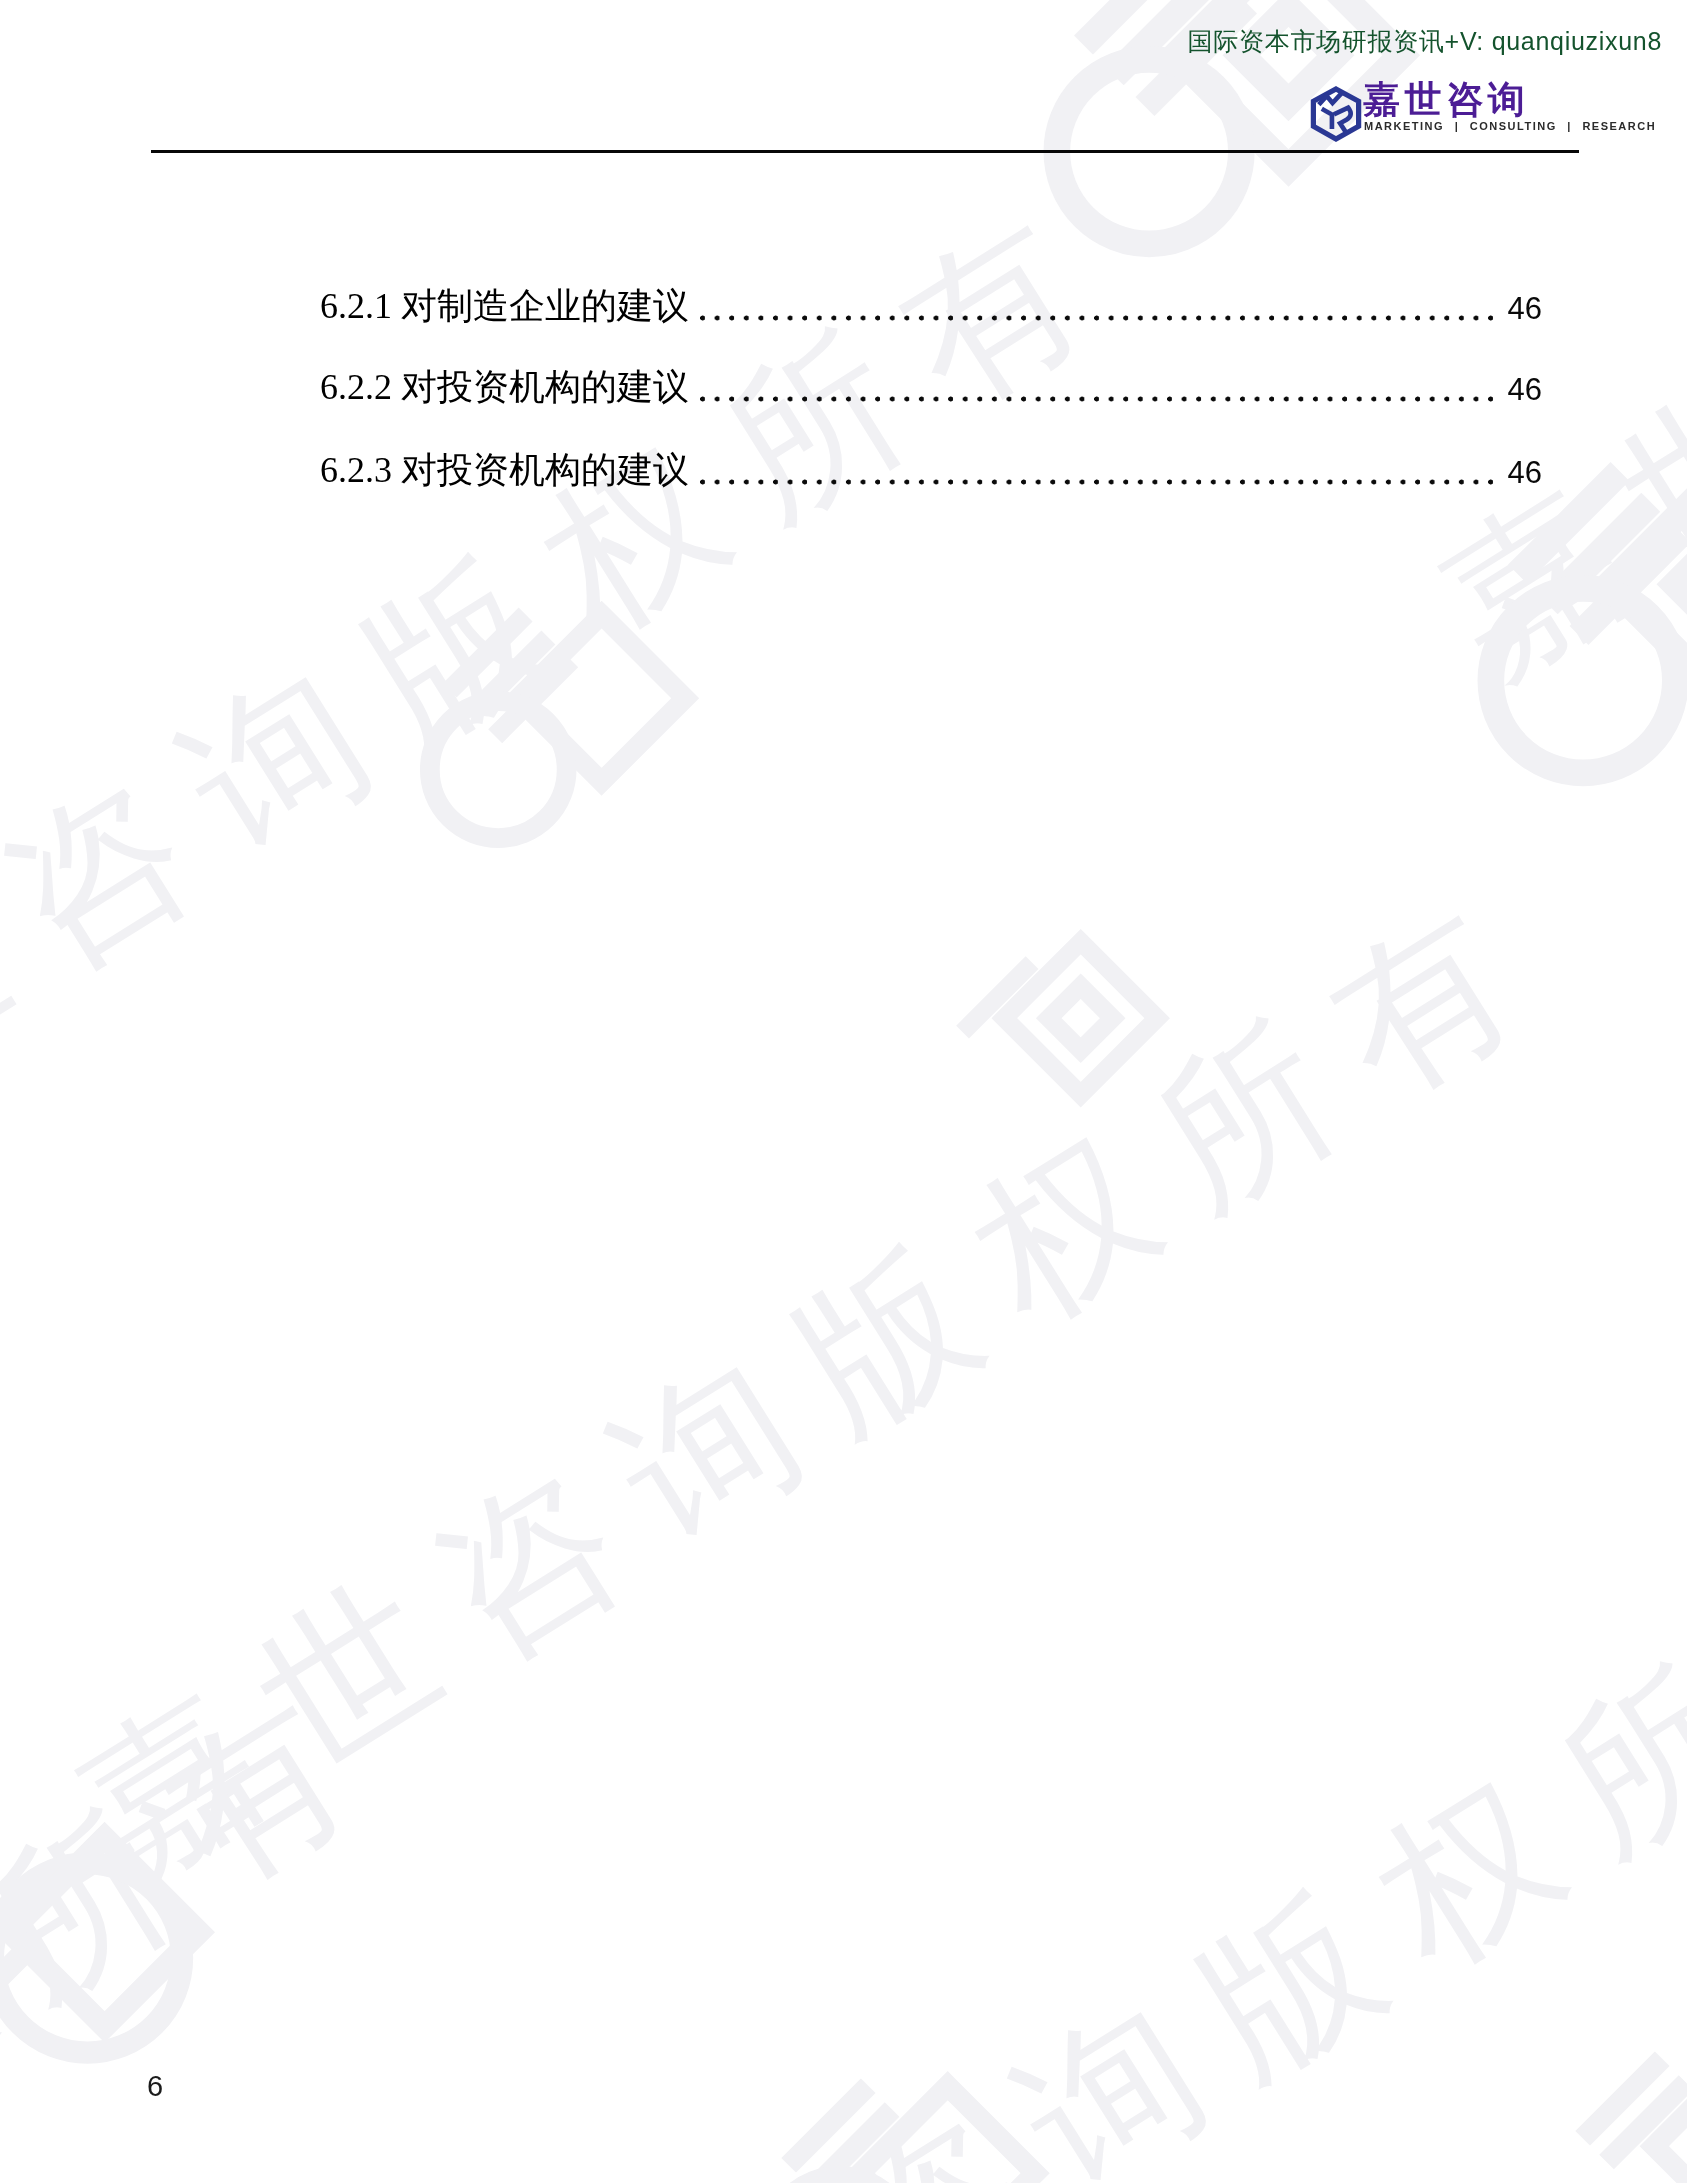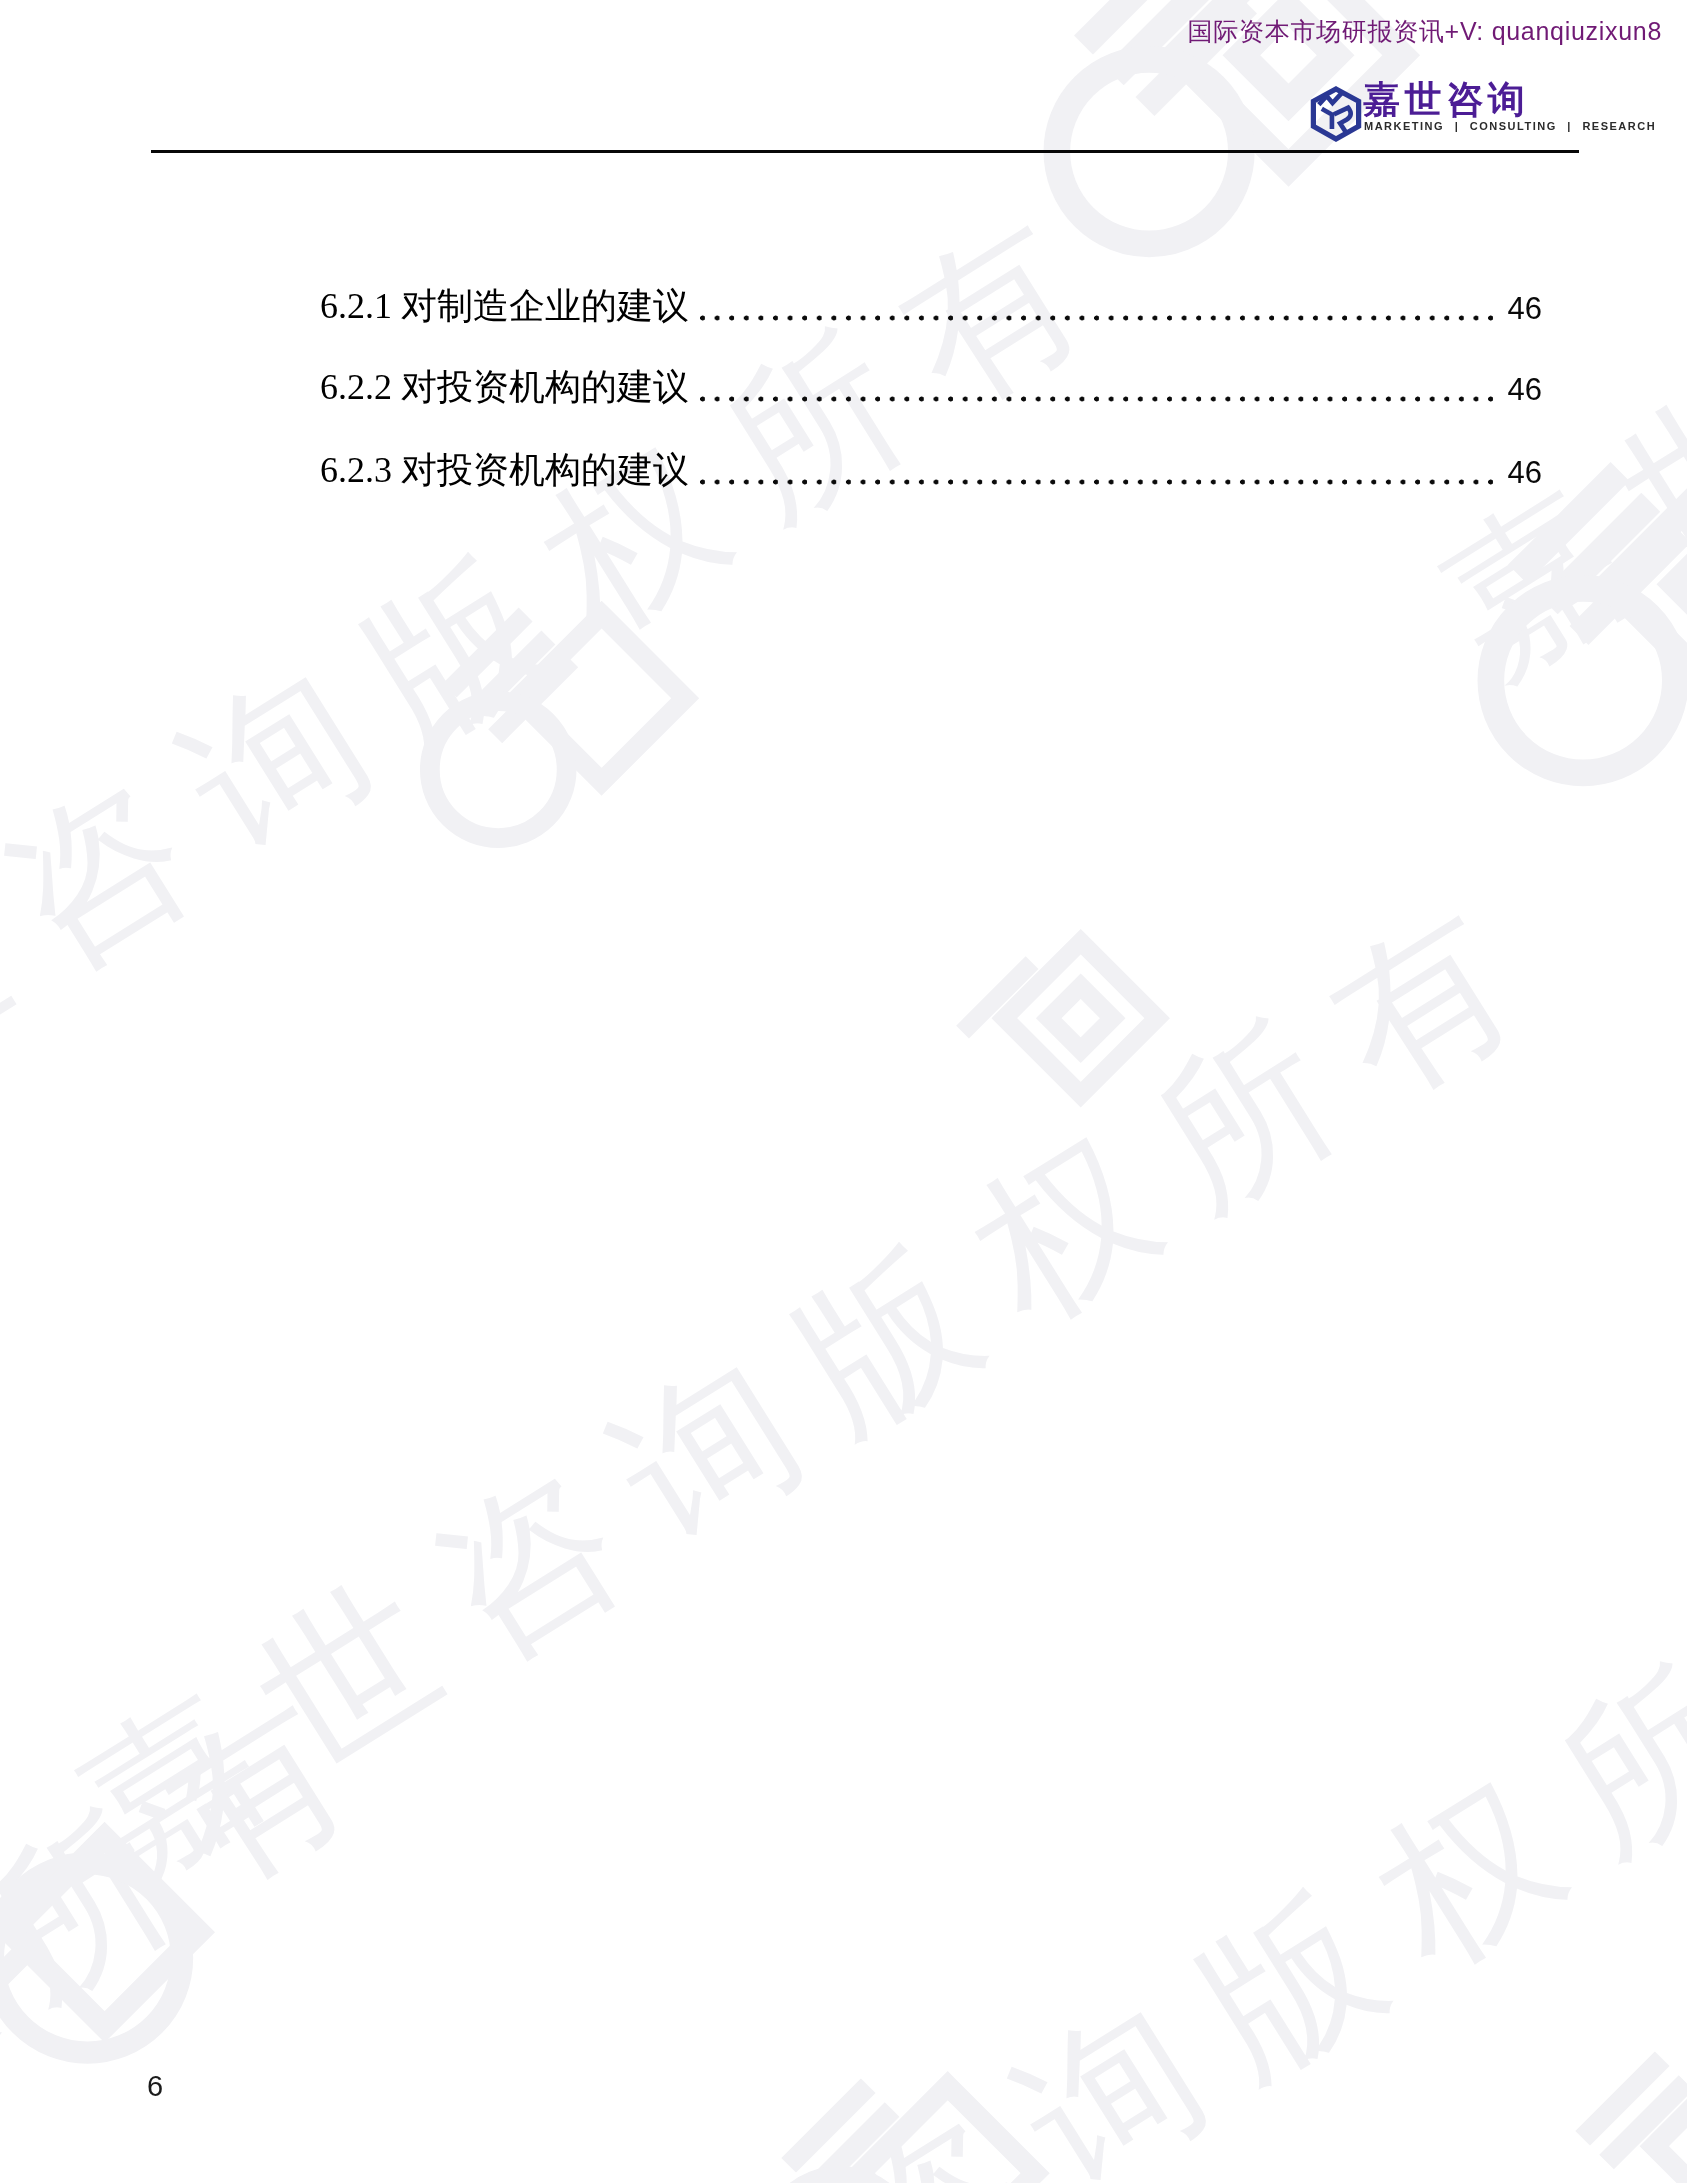--- a/index.html
+++ b/index.html
@@ -35,25 +35,25 @@
   .wm-l1{left:1022px;top:-119px;width:410px;height:410px;}
   .wm-l2{left:1456px;top:410px;width:410px;height:410px;}
   .wm-l6{left:404px;top:569px;width:304px;height:304px;}
   .wm-l5{left:900px;top:900px;width:278px;height:278px;}
   .wm-l3{left:-119px;top:1786px;width:344px;height:344px;}
   .wm-l4{left:741px;top:2038px;width:318px;height:318px;}
   .wm-l7{left:1535px;top:2011px;width:318px;height:318px;}
 
   
   .header-note{
-    position:absolute;top:18px;right:25px;z-index:2;
+    position:absolute;top:28px;right:25px;z-index:2;
     font-family:"Liberation Sans","DejaVu Sans",sans-serif;
     font-size:25px;line-height:1.1;
     letter-spacing:0.7px;
-    color:#701a75;
+    color:#14532d;
     white-space:nowrap;
   }
   .brand-icon{position:absolute;left:1303px;top:85px;width:66px;height:58px;z-index:2;}
   .brand-icon svg{display:block;width:100%;height:100%;}
   .brand-name{
     position:absolute;left:1363px;top:81px;z-index:2;
     font-family:"Liberation Sans","DejaVu Sans",sans-serif;
     font-weight:700;font-size:37px;line-height:1;
     letter-spacing:4.6px;color:#4c1d95;white-space:nowrap;
   }

